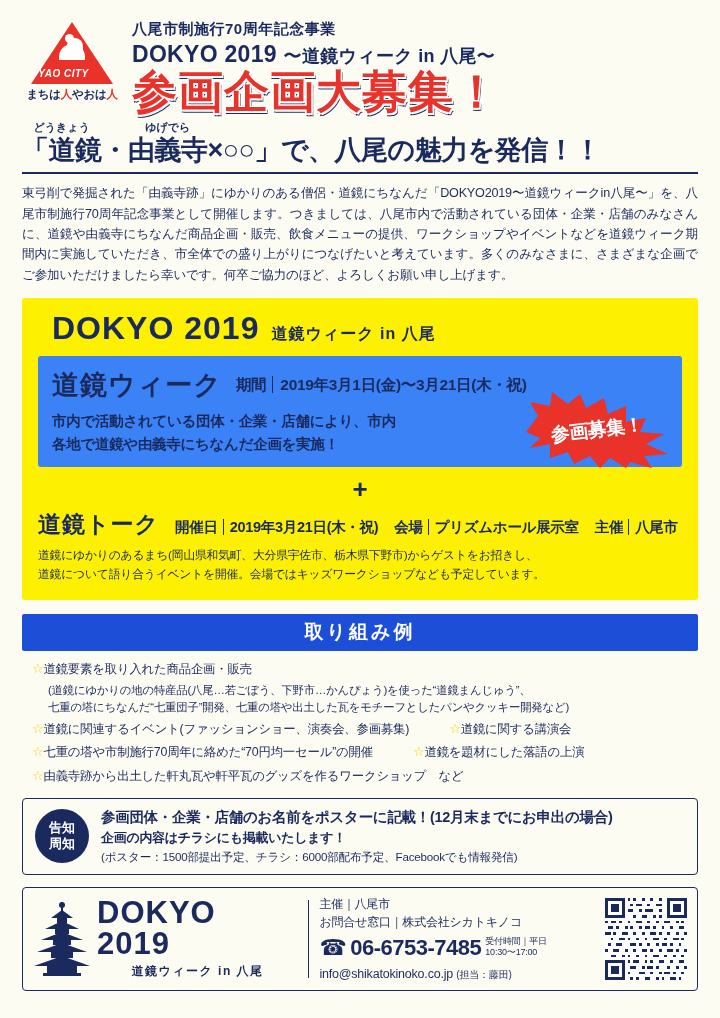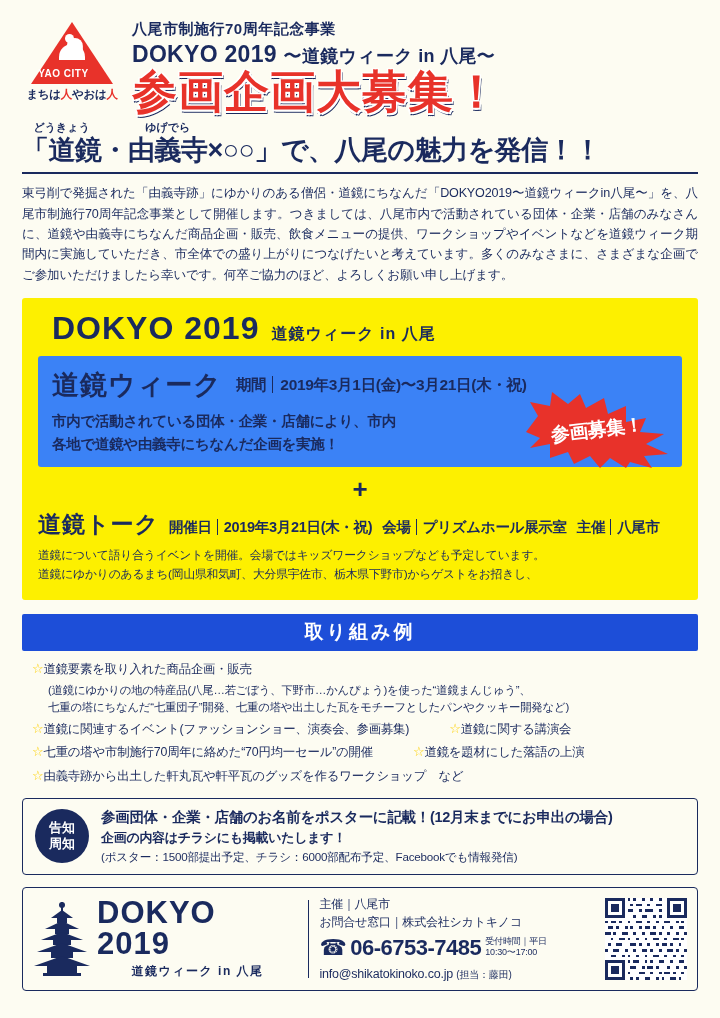--- a/index.html
+++ b/index.html
@@ -35,20 +35,21 @@
   .logo-mark .bump2{
     position:absolute;top:16px;left:50%;transform:translateX(-32%);
     width:16px;height:14px;background:#fff;border-radius:8px 8px 0 0;
   }
   .logo-mark .dot{
     position:absolute;top:12px;left:34px;width:9px;height:9px;border-radius:50%;background:#fff;
   }
   .logo-mark .cityname{
     position:absolute;bottom:5px;left:0;right:17px;color:#fff;font-size:10px;font-weight:bold;
     letter-spacing:.5px;
+    font-style:italic;
   }
   .logo-sub{font-size:11.5px;font-weight:bold;color:#1a2a5e;margin-top:3px;letter-spacing:-.3px;}
   .logo-sub .red{color:#e8322a;}
 
   .head-text{flex:1;padding-top:2px;}
   .line1{font-size:15px;font-weight:bold;letter-spacing:.5px;}
   .line2{font-size:23px;font-weight:bold;letter-spacing:.3px;margin-top:2px;}
   .line2 .sm{font-size:18px;}
   .line3{
     font-size:45px;font-weight:bold;color:#e8322a;letter-spacing:1px;margin-top:-2px;
@@ -96,21 +97,21 @@
     position:absolute;right:10px;top:36px;width:150px;height:76px;
   }
   .burst svg{display:block;}
   .burst .btext{
     position:absolute;top:50%;left:50%;transform:translate(-50%,-50%) rotate(-7deg);
     color:#fff;font-size:19px;font-weight:bold;white-space:nowrap;letter-spacing:-.5px;
   }
 
   .plus{text-align:center;font-size:26px;font-weight:bold;margin:7px 0 4px 0;}
 
-  .talk-row{display:flex;align-items:baseline;gap:10px;flex-wrap:wrap;}
+  .talk-row{display:flex;align-items:baseline;gap:16px;flex-wrap:wrap;}
   .talk-title{font-size:23px;font-weight:bold;letter-spacing:1px;}
   .talk-meta{font-size:14.5px;font-weight:bold;letter-spacing:-.3px;}
   .talk-meta .lbl{padding-right:5px;border-right:1.5px solid #1a2a5e;margin-right:6px;}
   .talk-note{font-size:11.8px;line-height:1.6;margin-top:6px;letter-spacing:-.2px;}
 
   
   .bar{
     background:#1d4ed8;color:#fff;text-align:center;font-size:19px;font-weight:bold;
     letter-spacing:3px;padding:5px 0 6px 0;margin-top:14px;border-radius:2px;
   }
@@ -206,22 +207,22 @@
 
     <div class="plus">+</div>
 
     <div class="talk-row">
       <div class="talk-title">道鏡トーク</div>
       <div class="talk-meta"><span class="lbl">開催日</span><span>2019年3月21日(木・祝)</span></div>
       <div class="talk-meta"><span class="lbl">会場</span><span>プリズムホール展示室</span></div>
       <div class="talk-meta"><span class="lbl">主催</span><span>八尾市</span></div>
     </div>
     <div class="talk-note">
+      <div>道鏡にゆかりのあるまち(岡山県和気町、大分県宇佐市、栃木県下野市)からゲストをお招きし、</div>
       <div>道鏡について語り合うイベントを開催。会場ではキッズワークショップなども予定しています。</div>
-      <div>道鏡にゆかりのあるまち(岡山県和気町、大分県宇佐市、栃木県下野市)からゲストをお招きし、</div>
     </div>
   </div>
 
   <div class="bar">取り組み例</div>
   <div class="examples">
     <div class="ex-item"><span class="star">☆</span><span>道鏡要素を取り入れた商品企画・販売</span></div>
     <div class="ex-sub">(道鏡にゆかりの地の特産品(八尾…若ごぼう、下野市…かんぴょう)を使った“道鏡まんじゅう”、</div>
     <div class="ex-sub" style="margin-bottom:3px">七重の塔にちなんだ“七重団子”開発、七重の塔や出土した瓦をモチーフとしたパンやクッキー開発など)</div>
     <div class="ex-item ex-inline">
       <span><span class="star">☆</span><span>道鏡に関連するイベント(ファッションショー、演奏会、参画募集)</span></span>

